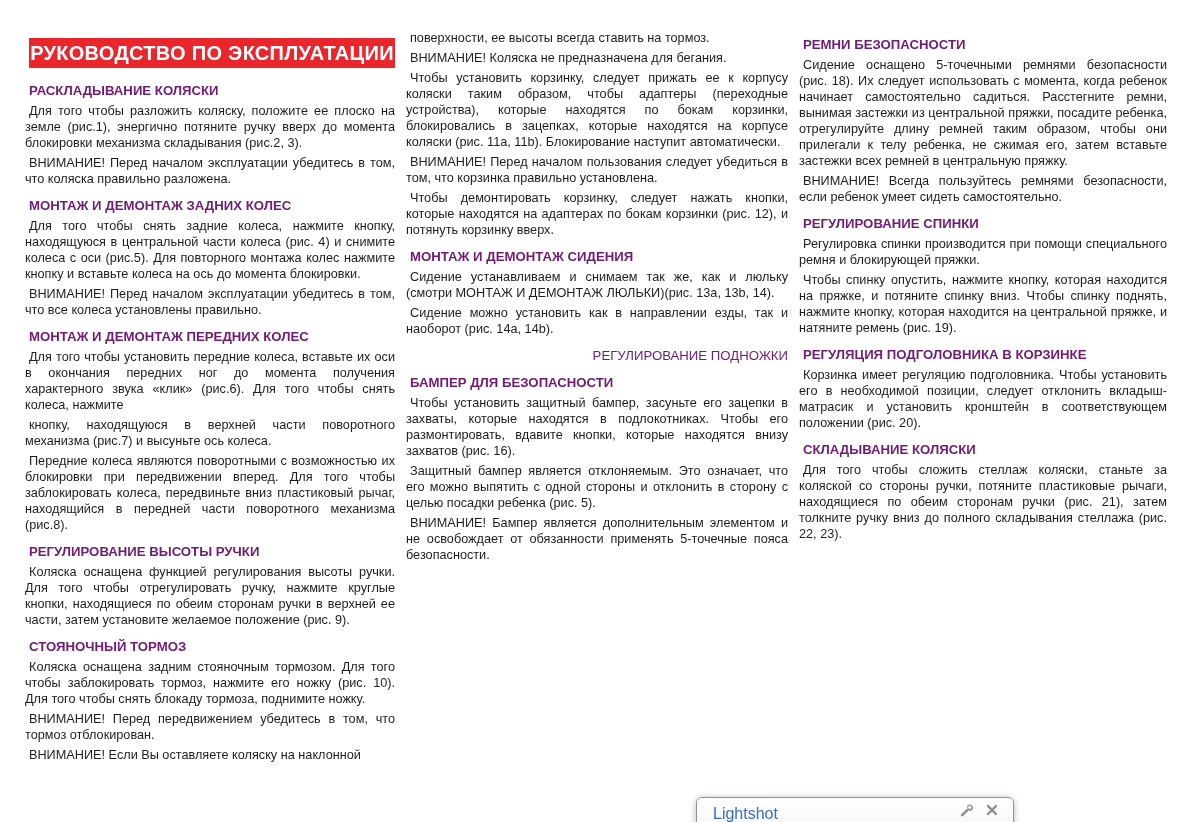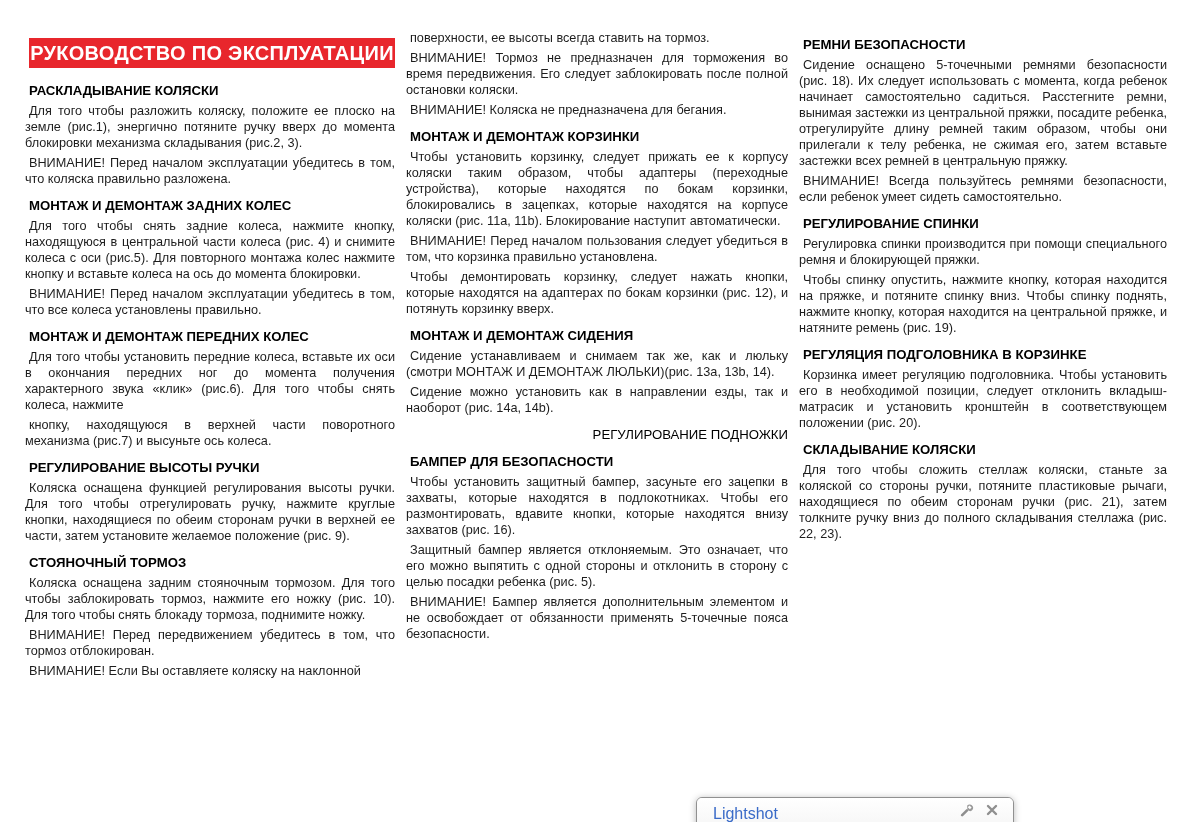--- a/index.html
+++ b/index.html
@@ -32,21 +32,21 @@
     letter-spacing: 0.3px;
     display: flex;
     align-items: center;
     justify-content: center;
     white-space: nowrap;
   }
 
   .section-heading {
     font-size: 13.2px;
     font-weight: bold;
-    color: #000000;
+    color: #701a75;
     margin: 10px 0 3px 0;
     padding-left: 4px;
     line-height: 17px;
   }
   .section-heading.regular { font-weight: normal; text-align: right; }
 
   .para {
     font-size: 12.7px;
     line-height: 16px;
     text-align: justify;
@@ -96,32 +96,31 @@
   </div>
         <div class="section-heading">РАСКЛАДЫВАНИЕ КОЛЯСКИ</div>
         <p class="para">Для того чтобы разложить коляску, положите ее плоско на земле (рис.1), энергично потяните ручку вверх до момента блокировки механизма складывания (рис.2, 3).</p>
         <p class="para">ВНИМАНИЕ! Перед началом эксплуатации убедитесь в том, что коляска правильно разложена.</p>
         <div class="section-heading">МОНТАЖ И ДЕМОНТАЖ ЗАДНИХ КОЛЕС</div>
         <p class="para">Для того чтобы снять задние колеса, нажмите кнопку, находящуюся в центральной части колеса (рис. 4) и снимите колеса с оси (рис.5). Для повторного монтажа колес нажмите кнопку и вставьте колеса на ось до момента блокировки.</p>
         <p class="para">ВНИМАНИЕ! Перед началом эксплуатации убедитесь в том, что все колеса установлены правильно.</p>
         <div class="section-heading">МОНТАЖ И ДЕМОНТАЖ ПЕРЕДНИХ КОЛЕС</div>
         <p class="para">Для того чтобы установить передние колеса, вставьте их оси в окончания передних ног до момента получения характерного звука «клик» (рис.6). Для того чтобы снять колеса, нажмите</p>
         <p class="para">кнопку, находящуюся в верхней части поворотного механизма (рис.7) и высуньте ось колеса.</p>
+        <p class="para">Передние колеса являются поворотными с возможностью их блокировки при передвижении вперед. Для того чтобы заблокировать колеса, передвиньте вниз пластиковый рычаг, находящийся в передней части поворотного механизма (рис.8).</p>
         <div class="section-heading">РЕГУЛИРОВАНИЕ ВЫСОТЫ РУЧКИ</div>
         <p class="para">Коляска оснащена функцией регулирования высоты ручки. Для того чтобы отрегулировать ручку, нажмите круглые кнопки, находящиеся по обеим сторонам ручки в верхней ее части, затем установите желаемое положение (рис. 9).</p>
         <div class="section-heading">СТОЯНОЧНЫЙ ТОРМОЗ</div>
         <p class="para">Коляска оснащена задним стояночным тормозом. Для того чтобы заблокировать тормоз, нажмите его ножку (рис. 10). Для того чтобы снять блокаду тормоза, поднимите ножку.</p>
         <p class="para">ВНИМАНИЕ! Перед передвижением убедитесь в том, что тормоз отблокирован.</p>
         <p class="para">ВНИМАНИЕ! Если Вы оставляете коляску на наклонной</p>
       </div>
       <div class="column c2">
         <p class="para">поверхности, ее высоты всегда ставить на тормоз.</p>
-        <p class="para">ВНИМАНИЕ! Тормоз не предназначен для торможения во время передвижения. Его следует заблокировать после полной остановки коляски.</p>
         <p class="para">ВНИМАНИЕ! Коляска не предназначена для бегания.</p>
-        <div class="section-heading">МОНТАЖ И ДЕМОНТАЖ КОРЗИНКИ</div>
         <p class="para">Чтобы установить корзинку, следует прижать ее к корпусу коляски таким образом, чтобы адаптеры (переходные устройства), которые находятся по бокам корзинки, блокировались в зацепках, которые находятся на корпусе коляски (рис. 11a, 11b). Блокирование наступит автоматически.</p>
         <p class="para">ВНИМАНИЕ! Перед началом пользования следует убедиться в том, что корзинка правильно установлена.</p>
         <p class="para">Чтобы демонтировать корзинку, следует нажать кнопки, которые находятся на адаптерах по бокам корзинки (рис. 12), и потянуть корзинку вверх.</p>
         <div class="section-heading">МОНТАЖ И ДЕМОНТАЖ СИДЕНИЯ</div>
         <p class="para">Сидение устанавливаем и снимаем так же, как и люльку (смотри МОНТАЖ И ДЕМОНТАЖ ЛЮЛЬКИ)(рис. 13a, 13b, 14).</p>
         <p class="para">Сидение можно установить как в направлении езды, так и наоборот (рис. 14a, 14b).</p>
         <div class="section-heading regular">РЕГУЛИРОВАНИЕ ПОДНОЖКИ</div>
         <div class="section-heading">БАМПЕР ДЛЯ БЕЗОПАСНОСТИ</div>
         <p class="para">Чтобы установить защитный бампер, засуньте его зацепки в захваты, которые находятся в подлокотниках. Чтобы его размонтировать, вдавите кнопки, которые находятся внизу захватов (рис. 16).</p>
         <p class="para">Защитный бампер является отклоняемым. Это означает, что его можно выпятить с одной стороны и отклонить в сторону с целью посадки ребенка (рис. 5).</p>

